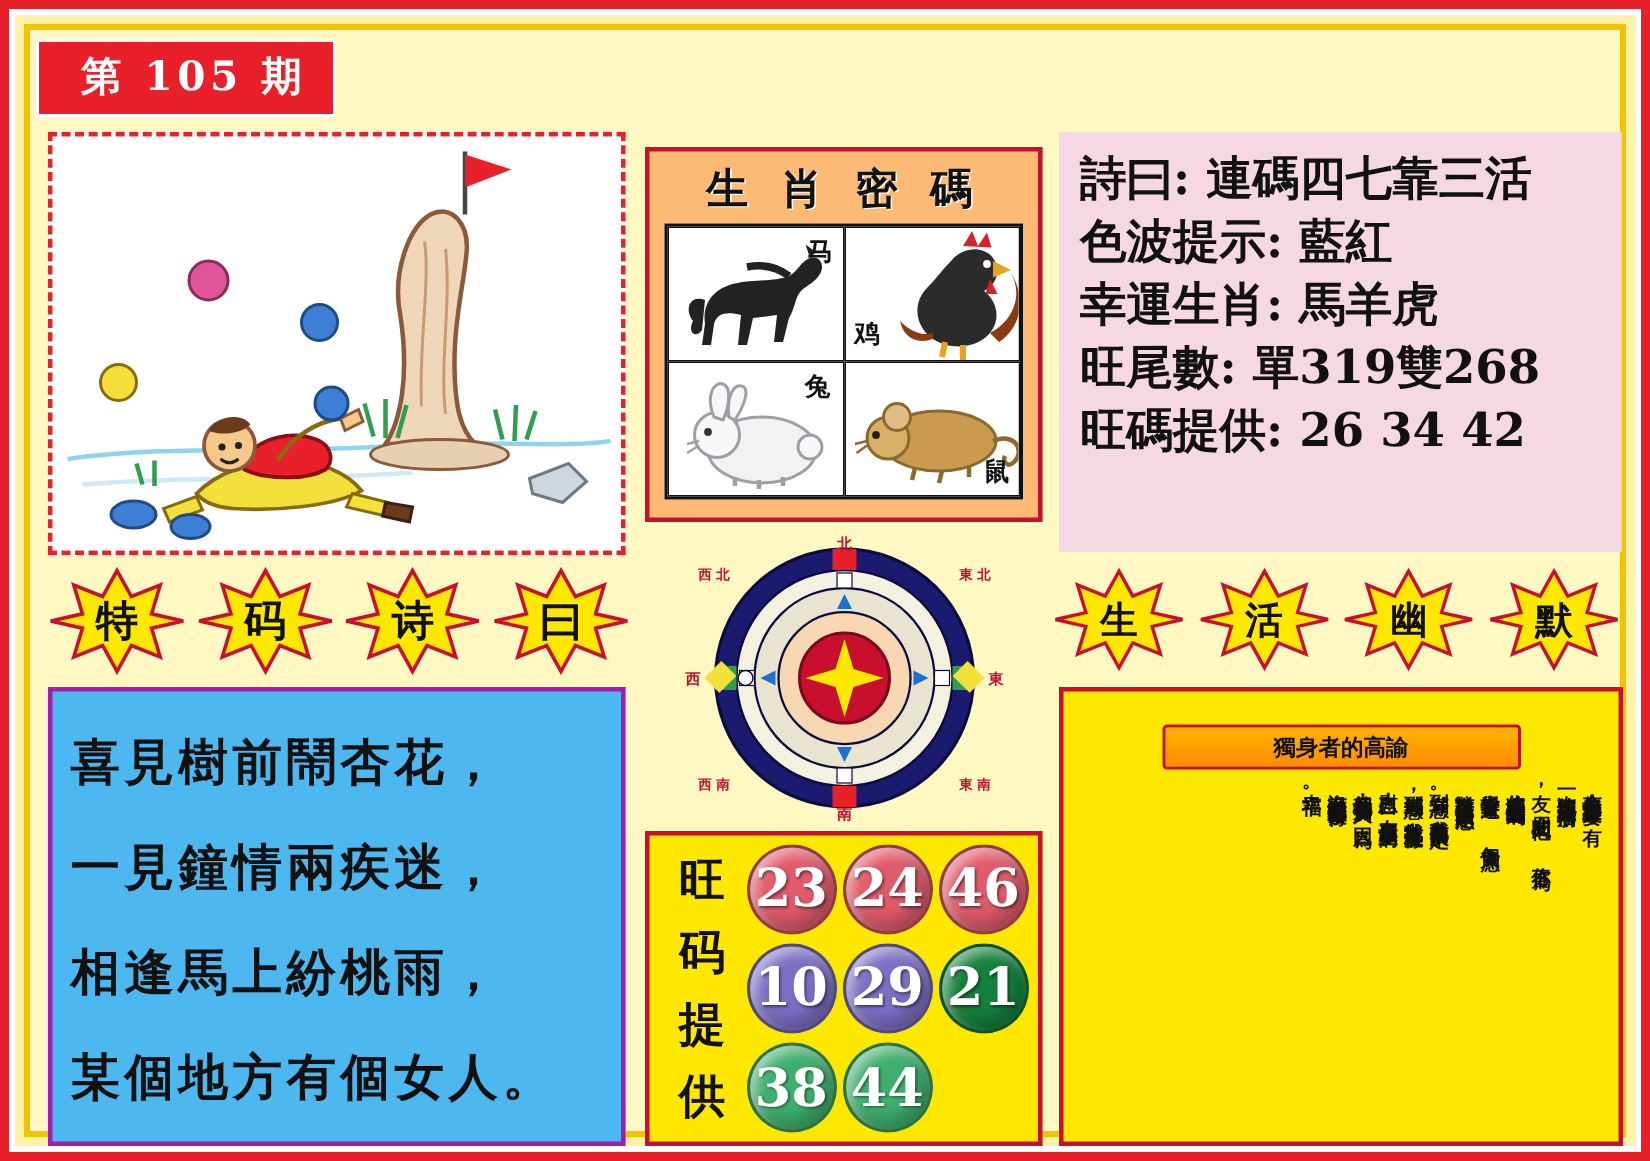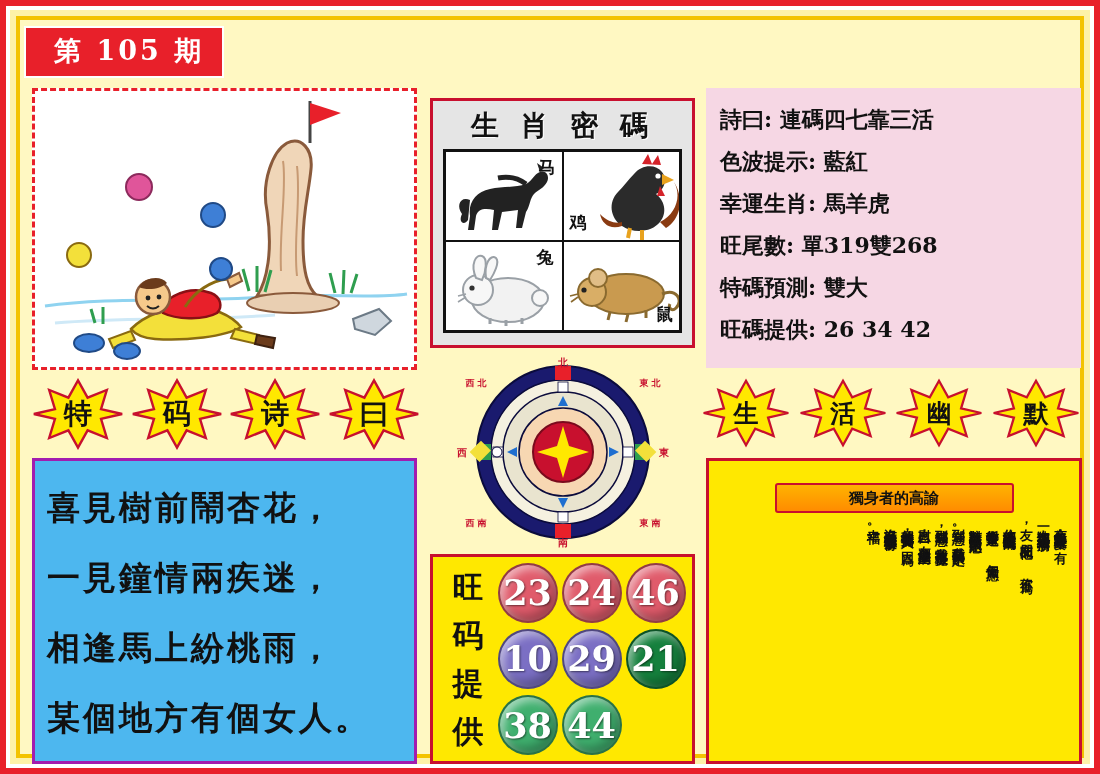--- a/index.html
+++ b/index.html
@@ -44,21 +44,21 @@
     left:26px;top:82px;width:385px;height:282px;
     background:#ffffff;
     border:3px dashed #e8202a;
     overflow:hidden;
   }
   #cartoon svg{display:block;}
 
   
   #zodiac{
     left:424px;top:92px;width:265px;height:250px;
-    background:#e5e5e5;
+    background:#fdba74;
     border:3px solid #c8102e;
   }
   #zodiac .zt{
     text-align:center;font-family:"DejaVu Serif","Liberation Serif",serif;
     font-weight:bold;font-size:28px;color:#111;letter-spacing:6px;
     padding:6px 0 4px 0;
     text-shadow:1px 1px 0 #fff;
   }
   #zodiac .grid{
     margin:0 10px;height:180px;border:2px solid #111;
@@ -77,21 +77,21 @@
 
   
   #predict{
     left:700px;top:82px;width:375px;height:280px;
     background:#f6d7e4;
     border:2px solid #f6d7e4;
     padding:8px 10px 0 12px;
   }
   #predict .line{
     font-family:"DejaVu Serif","Liberation Serif",serif;
-    font-weight:bold;font-size:22px;color:#111;
+    font-weight:bold;font-size:31px;color:#111;
     line-height:42px;white-space:nowrap;
   }
 
   
   .starrow{position:absolute;display:flex;}
   #stars-left{left:24px;top:372px;width:392px;justify-content:space-between;}
   #stars-right{left:694px;top:372px;width:382px;justify-content:space-between;}
   .star{
     position:relative;width:96px;height:72px;
     display:flex;align-items:center;justify-content:center;
@@ -284,21 +284,20 @@
         </svg>
       </div>
     </div>
   </div>
 
   <div class="box" id="predict">
     <div class="line">詩曰: 連碼四七靠三活</div>
     <div class="line">色波提示: 藍紅</div>
     <div class="line">幸運生肖: 馬羊虎</div>
     <div class="line">旺尾數: 單319雙268</div>
-    <div class="line">特碼預測: 雙大</div>
     <div class="line">旺碼提供: 26 34 42</div>
   </div>
 
   <div class="starrow" id="stars-left">
     <div class="star">
       <svg class="burst" viewBox="0 0 100 74">
         <polygon points="50,2 60,20 80,12 74,32 96,37 74,42 80,62 60,54 50,72 40,54 20,62 26,42 4,37 26,32 20,12 40,20" fill="#ffe800" stroke="#c8102e" stroke-width="2.5"></polygon>
       </svg>
       <span class="ch">特</span>
     </div>

